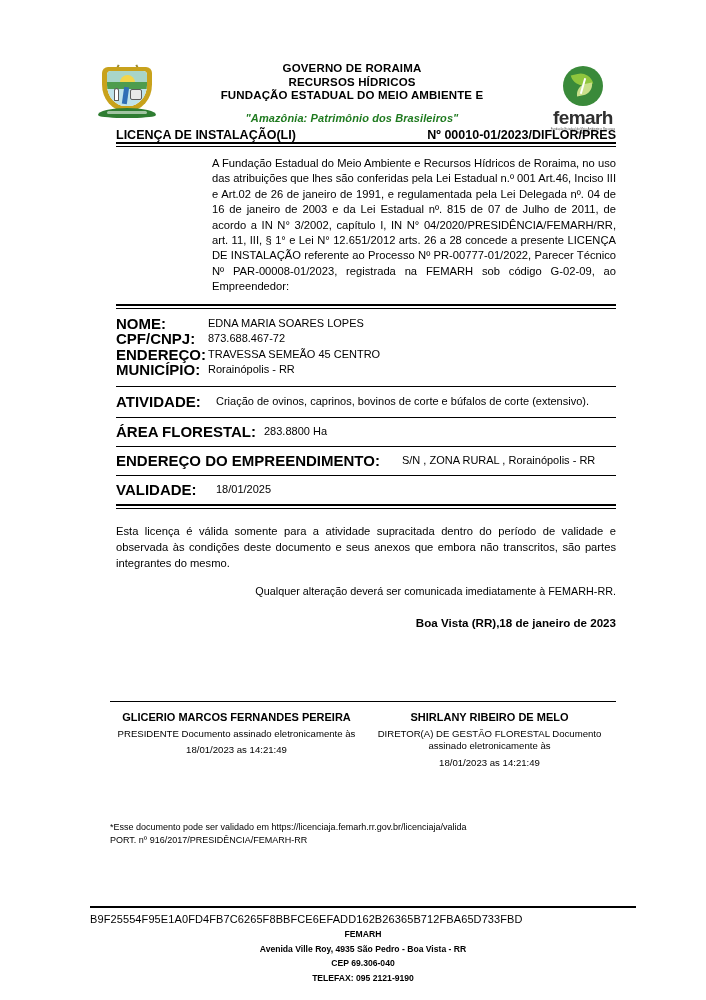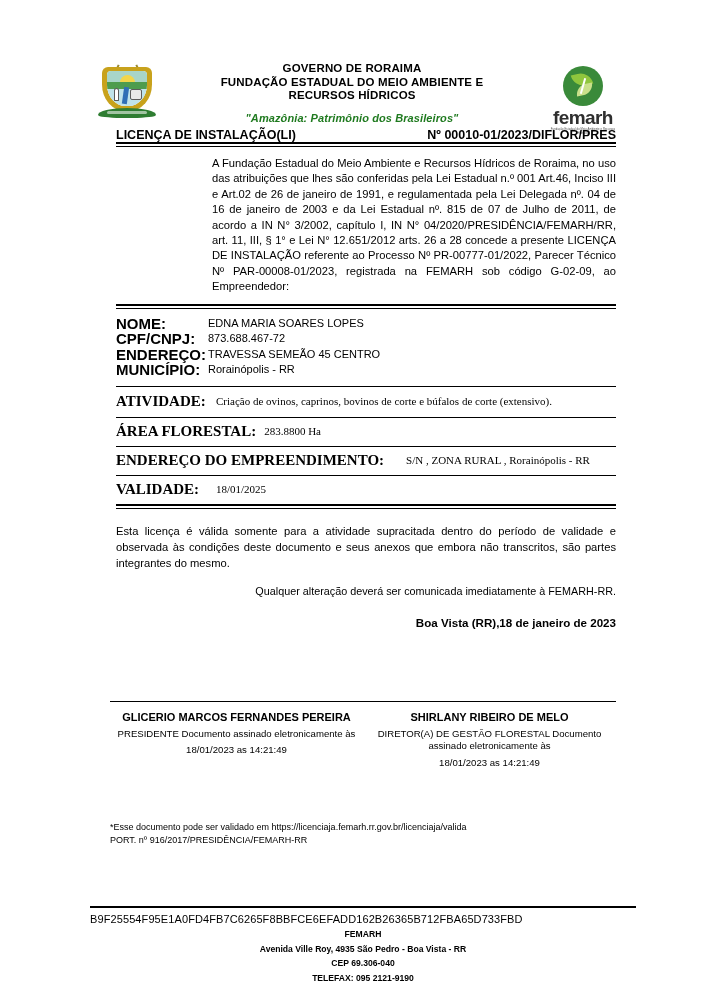--- a/index.html
+++ b/index.html
@@ -291,21 +291,20 @@
   .block-pad {
     padding: 7px 0 8px 0;
   }
   .block-pad-sm {
     padding: 6px 0 7px 0;
   }
   .inline-field {
     display: flex;
     font-size: 11px;
     line-height: 15px;
-    font-family: Liberation Serif, serif;
   }
   .inline-field .field-label {
     margin-right: 8px;
   }
   .emp-values {
     display: flex;
     flex-direction: column;
   }
   .emp-values span {
     line-height: 15px;
@@ -412,22 +411,22 @@
           <div class="fig-left"></div>
           <div class="fig-river"></div>
           <div class="fig-right"></div>
         </div>
         <div class="ribbon"></div>
       </div>
     </div>
 
     <div class="header-center">
       <div class="org-line">GOVERNO DE RORAIMA</div>
+      <div class="org-line">RECURSOS HÍDRICOS</div>
       <div class="org-line">FUNDAÇÃO ESTADUAL DO MEIO AMBIENTE E</div>
-      <div class="org-line">RECURSOS HÍDRICOS</div>
       <div class="motto">"Amazônia: Patrimônio dos Brasileiros"</div>
     </div>
 
     <div class="header-logo-right">
       <div class="femarh-mark">
         <div class="leaf-a"></div>
         <div class="leaf-b"></div>
         <div class="stem"></div>
       </div>
       <div class="femarh-word">femarh</div>

